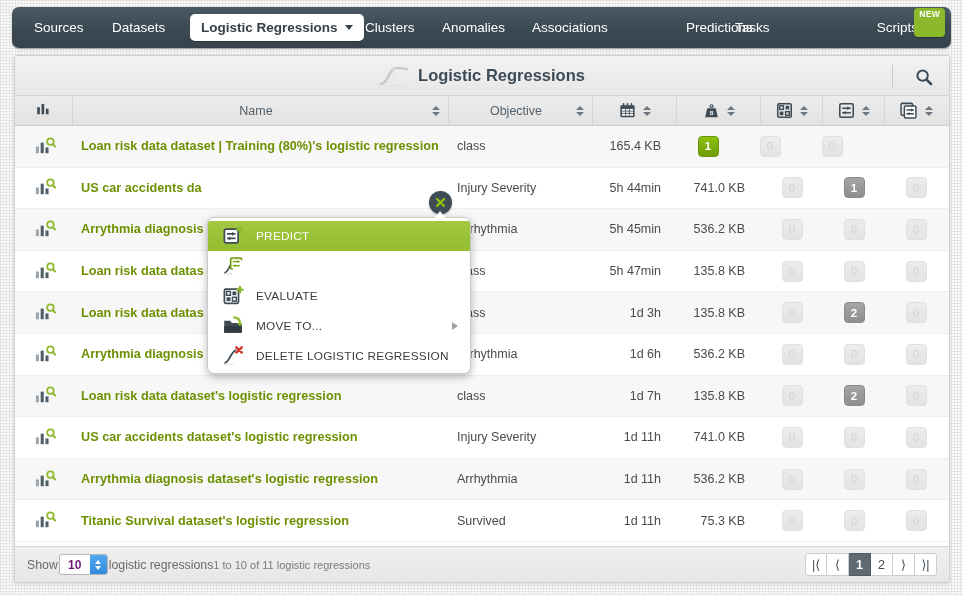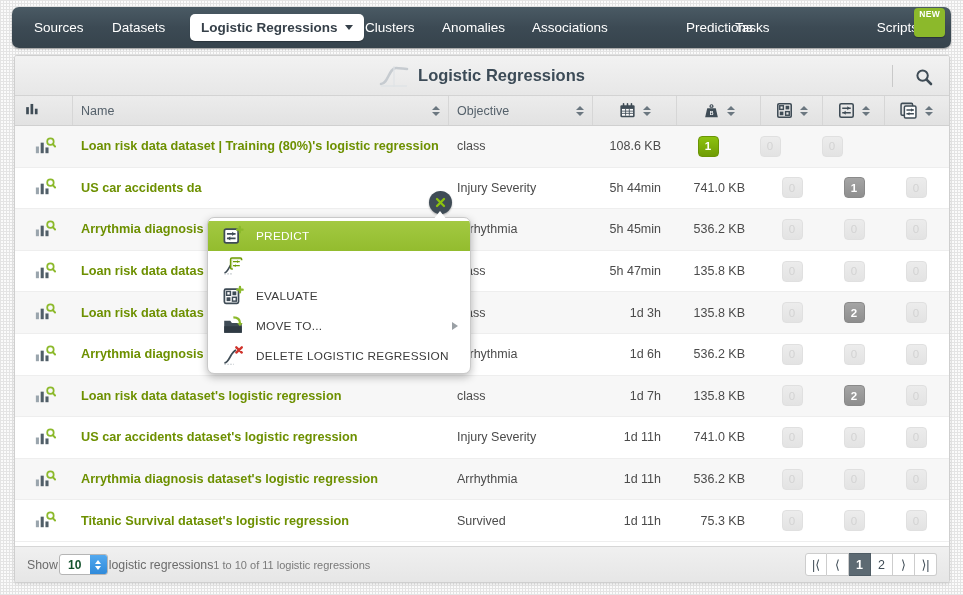--- a/index.html
+++ b/index.html
@@ -118,21 +118,21 @@
   }
   .th {
     display: flex; align-items: center;
     border-right: 1px solid #d6d6d6;
     padding: 0 8px;
     height: 100%;
     position: relative;
     cursor: pointer;
   }
   .th.static { cursor: default; }
-  .th-label { flex: 1; }
+  .th-label { flex: 1; text-align: center; }
   .sort-arrows {
     width: 9px; height: 14px;
     display: flex; flex-direction: column; justify-content: center;
     align-items: center; gap: 2px;
     flex: none;
   }
   .sort-arrows i { display: block; width: 0; height: 0; }
   .sort-arrows i.up {
     border-left: 4px solid transparent; border-right: 4px solid transparent;
     border-bottom: 4px solid #6b7780;
@@ -287,21 +287,21 @@
     background: #ffffff;
     overflow: hidden;
     cursor: pointer;
   }
   .select-val {
     display: flex; align-items: center; justify-content: center;
     min-width: 30px;
     padding: 0 6px;
     font-size: 12px;
     font-weight: bold;
-    color: #14532d;
+    color: #701a75;
   }
   .select-stepper {
     width: 17px;
     background: linear-gradient(180deg,#53a9ef 0%, #2f8ada 100%);
     display: flex; flex-direction: column;
     align-items: center; justify-content: center;
     gap: 2px;
   }
   .select-stepper i { display:block; width:0; height:0; }
   .select-stepper i.up {
@@ -506,21 +506,21 @@
               <rect x="8" y="8" width="3.2" height="11" fill="#505e68"></rect>
               <rect x="13" y="13" width="3.2" height="6" fill="#505e68"></rect>
               <circle cx="18.2" cy="7" r="3.4" fill="none" stroke="#8cb92b" stroke-width="1.8"></circle>
               <path d="M20.7 9.6 L23 12" stroke="#8cb92b" stroke-width="2" stroke-linecap="round"></path>
             </svg>
           </div>
           <div class="cell col-name">
             <span class="row-name">Loan risk data dataset | Training (80%)'s logistic regression</span>
           </div>
           <div class="cell col-obj">class</div>
-          <div class="cell right col-size">108.6 KB</div>
+          <div class="cell right col-size">165.4 KB</div>
           <div class="cell center col-eval">
             <span class="badge green">1</span>
           </div>
           <div class="cell center col-pred">
             <span class="badge zero">0</span>
           </div>
           <div class="cell center col-batch">
             <span class="badge zero">0</span>
           </div>
         </div>

